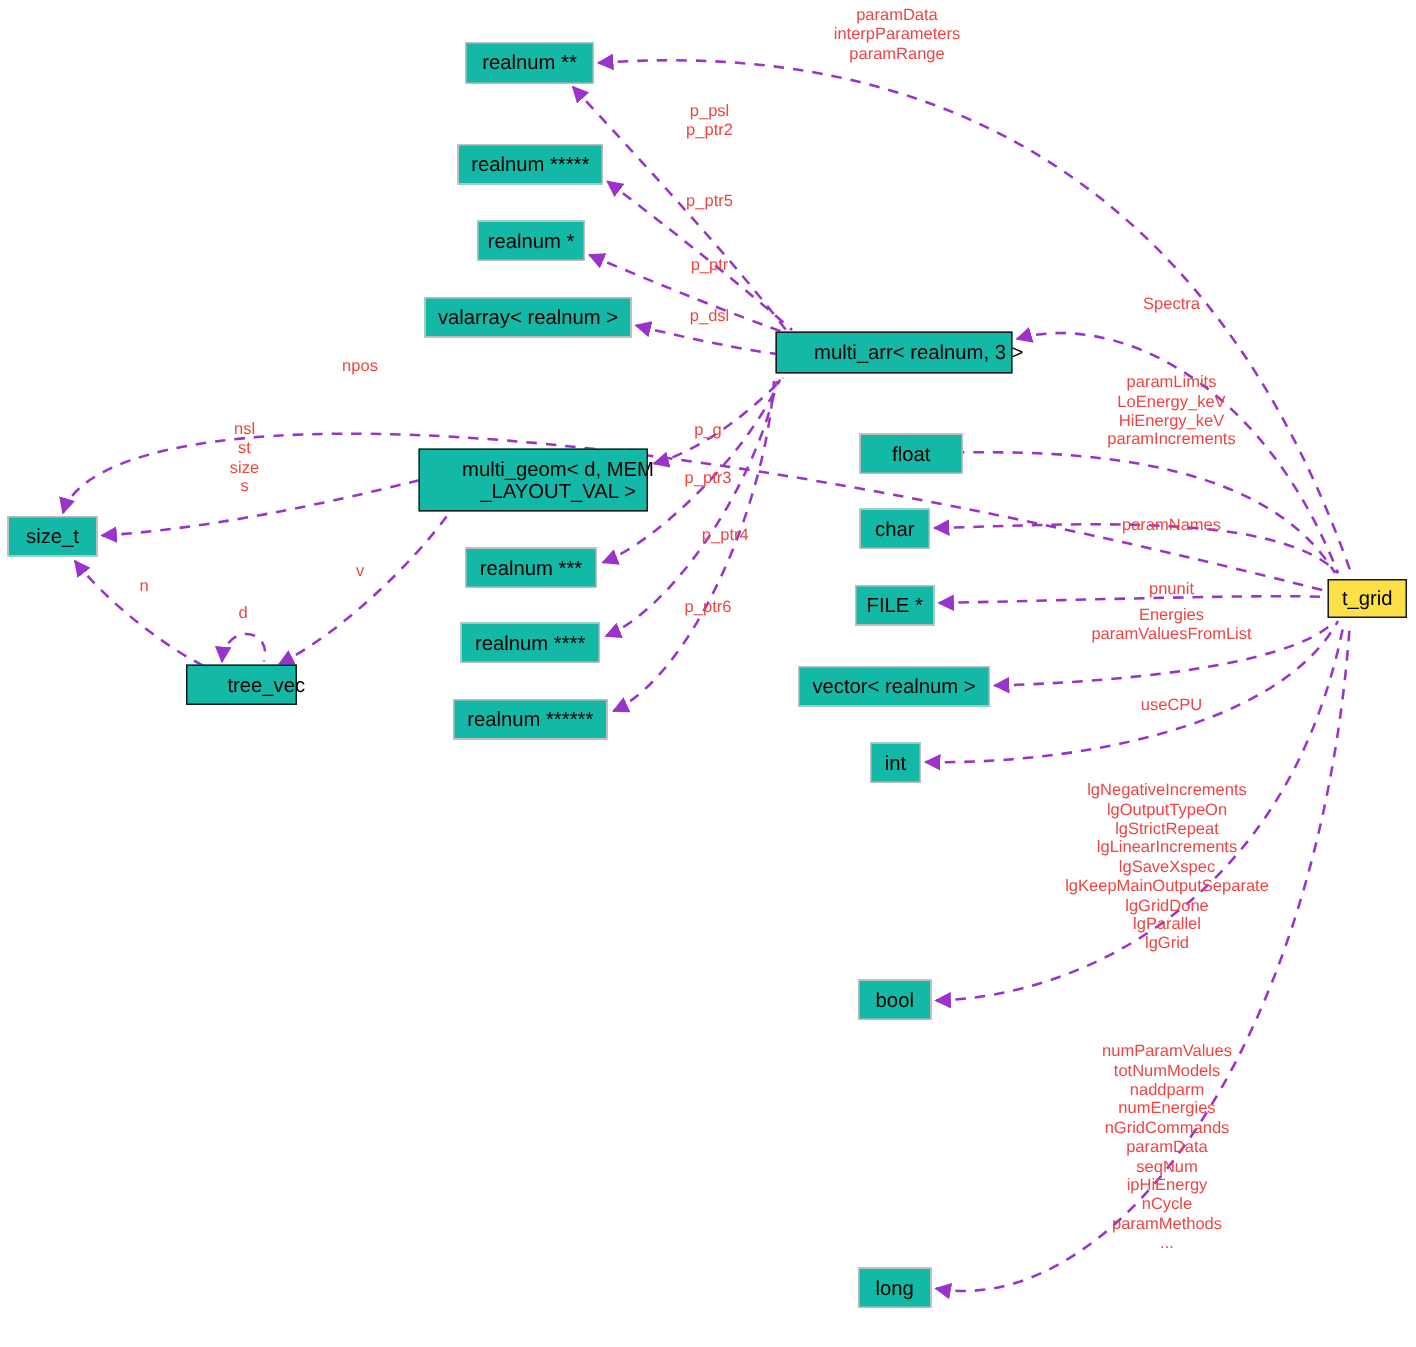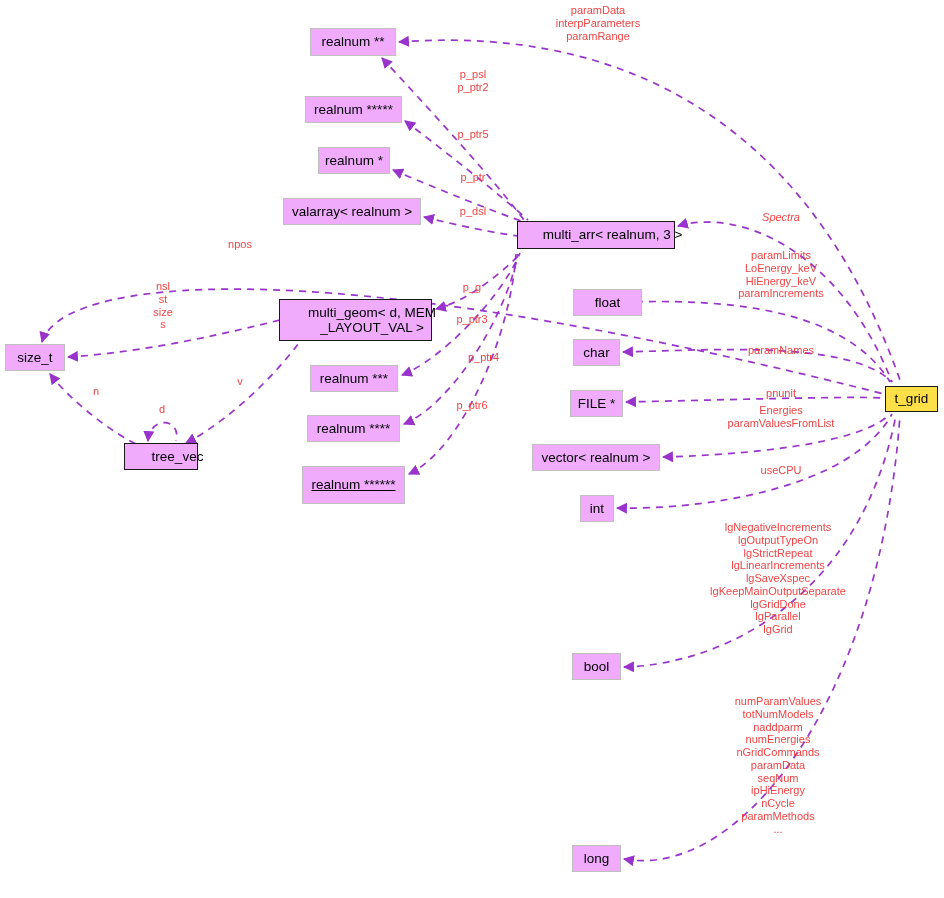--- a/index.html
+++ b/index.html
@@ -28,21 +28,21 @@
     position: absolute;
     box-sizing: border-box;
     display: flex;
     align-items: center;
     justify-content: center;
     text-align: center;
     font-size: 13.5px;
     color: #000000;
     line-height: 1.12;
     white-space: pre;
-    background: #f0abfc;
+    background: #14b8a6;
   }
   .node.plain {
     border: 1px solid #bfbfbf;
   }
   .node.strong {
     border: 1.6px solid #1a1a1a;
     padding-left: 33px;
   }
   .node.highlight {
     border: 1.6px solid #1a1a1a;
@@ -152,21 +152,21 @@
   </div>
 
   <div class="node plain" style="left:310px; top:365px; width:88px; height:27px;">
     <span>realnum ***</span>
   </div>
 
   <div class="node plain" style="left:307px; top:415px; width:93px; height:27px;">
     <span>realnum ****</span>
   </div>
 
-  <div class="node plain" style="left:302px; top:466px; width:103px; height:38px;text-decoration:underline;">
+  <div class="node plain" style="left:302px; top:466px; width:103px; height:27px;">
     <span>realnum ******</span>
   </div>
 
   <div class="node plain" style="left:573px; top:289px; width:69px; height:27px;">
     <span>float</span>
   </div>
 
   <div class="node plain" style="left:573px; top:339px; width:47px; height:27px;">
     <span>char</span>
   </div>
@@ -201,21 +201,21 @@
 
   <div class="edge-label" style="left:473px; top:68px;">p_psl
 p_ptr2</div>
 
   <div class="edge-label" style="left:473px; top:128px;">p_ptr5</div>
 
   <div class="edge-label" style="left:473px; top:171px;">p_ptr</div>
 
   <div class="edge-label" style="left:473px; top:205px;">p_dsl</div>
 
-  <div class="edge-label" style="left:781px; top:211px;font-style:italic;">Spectra</div>
+  <div class="edge-label" style="left:781px; top:197px;">Spectra</div>
 
   <div class="edge-label" style="left:240px; top:238px;text-align:right;">npos</div>
 
   <div class="edge-label" style="left:163px; top:280px;">nsl
 st
 size
 s</div>
 
   <div class="edge-label" style="left:472px; top:281px;">p_g</div>
 

